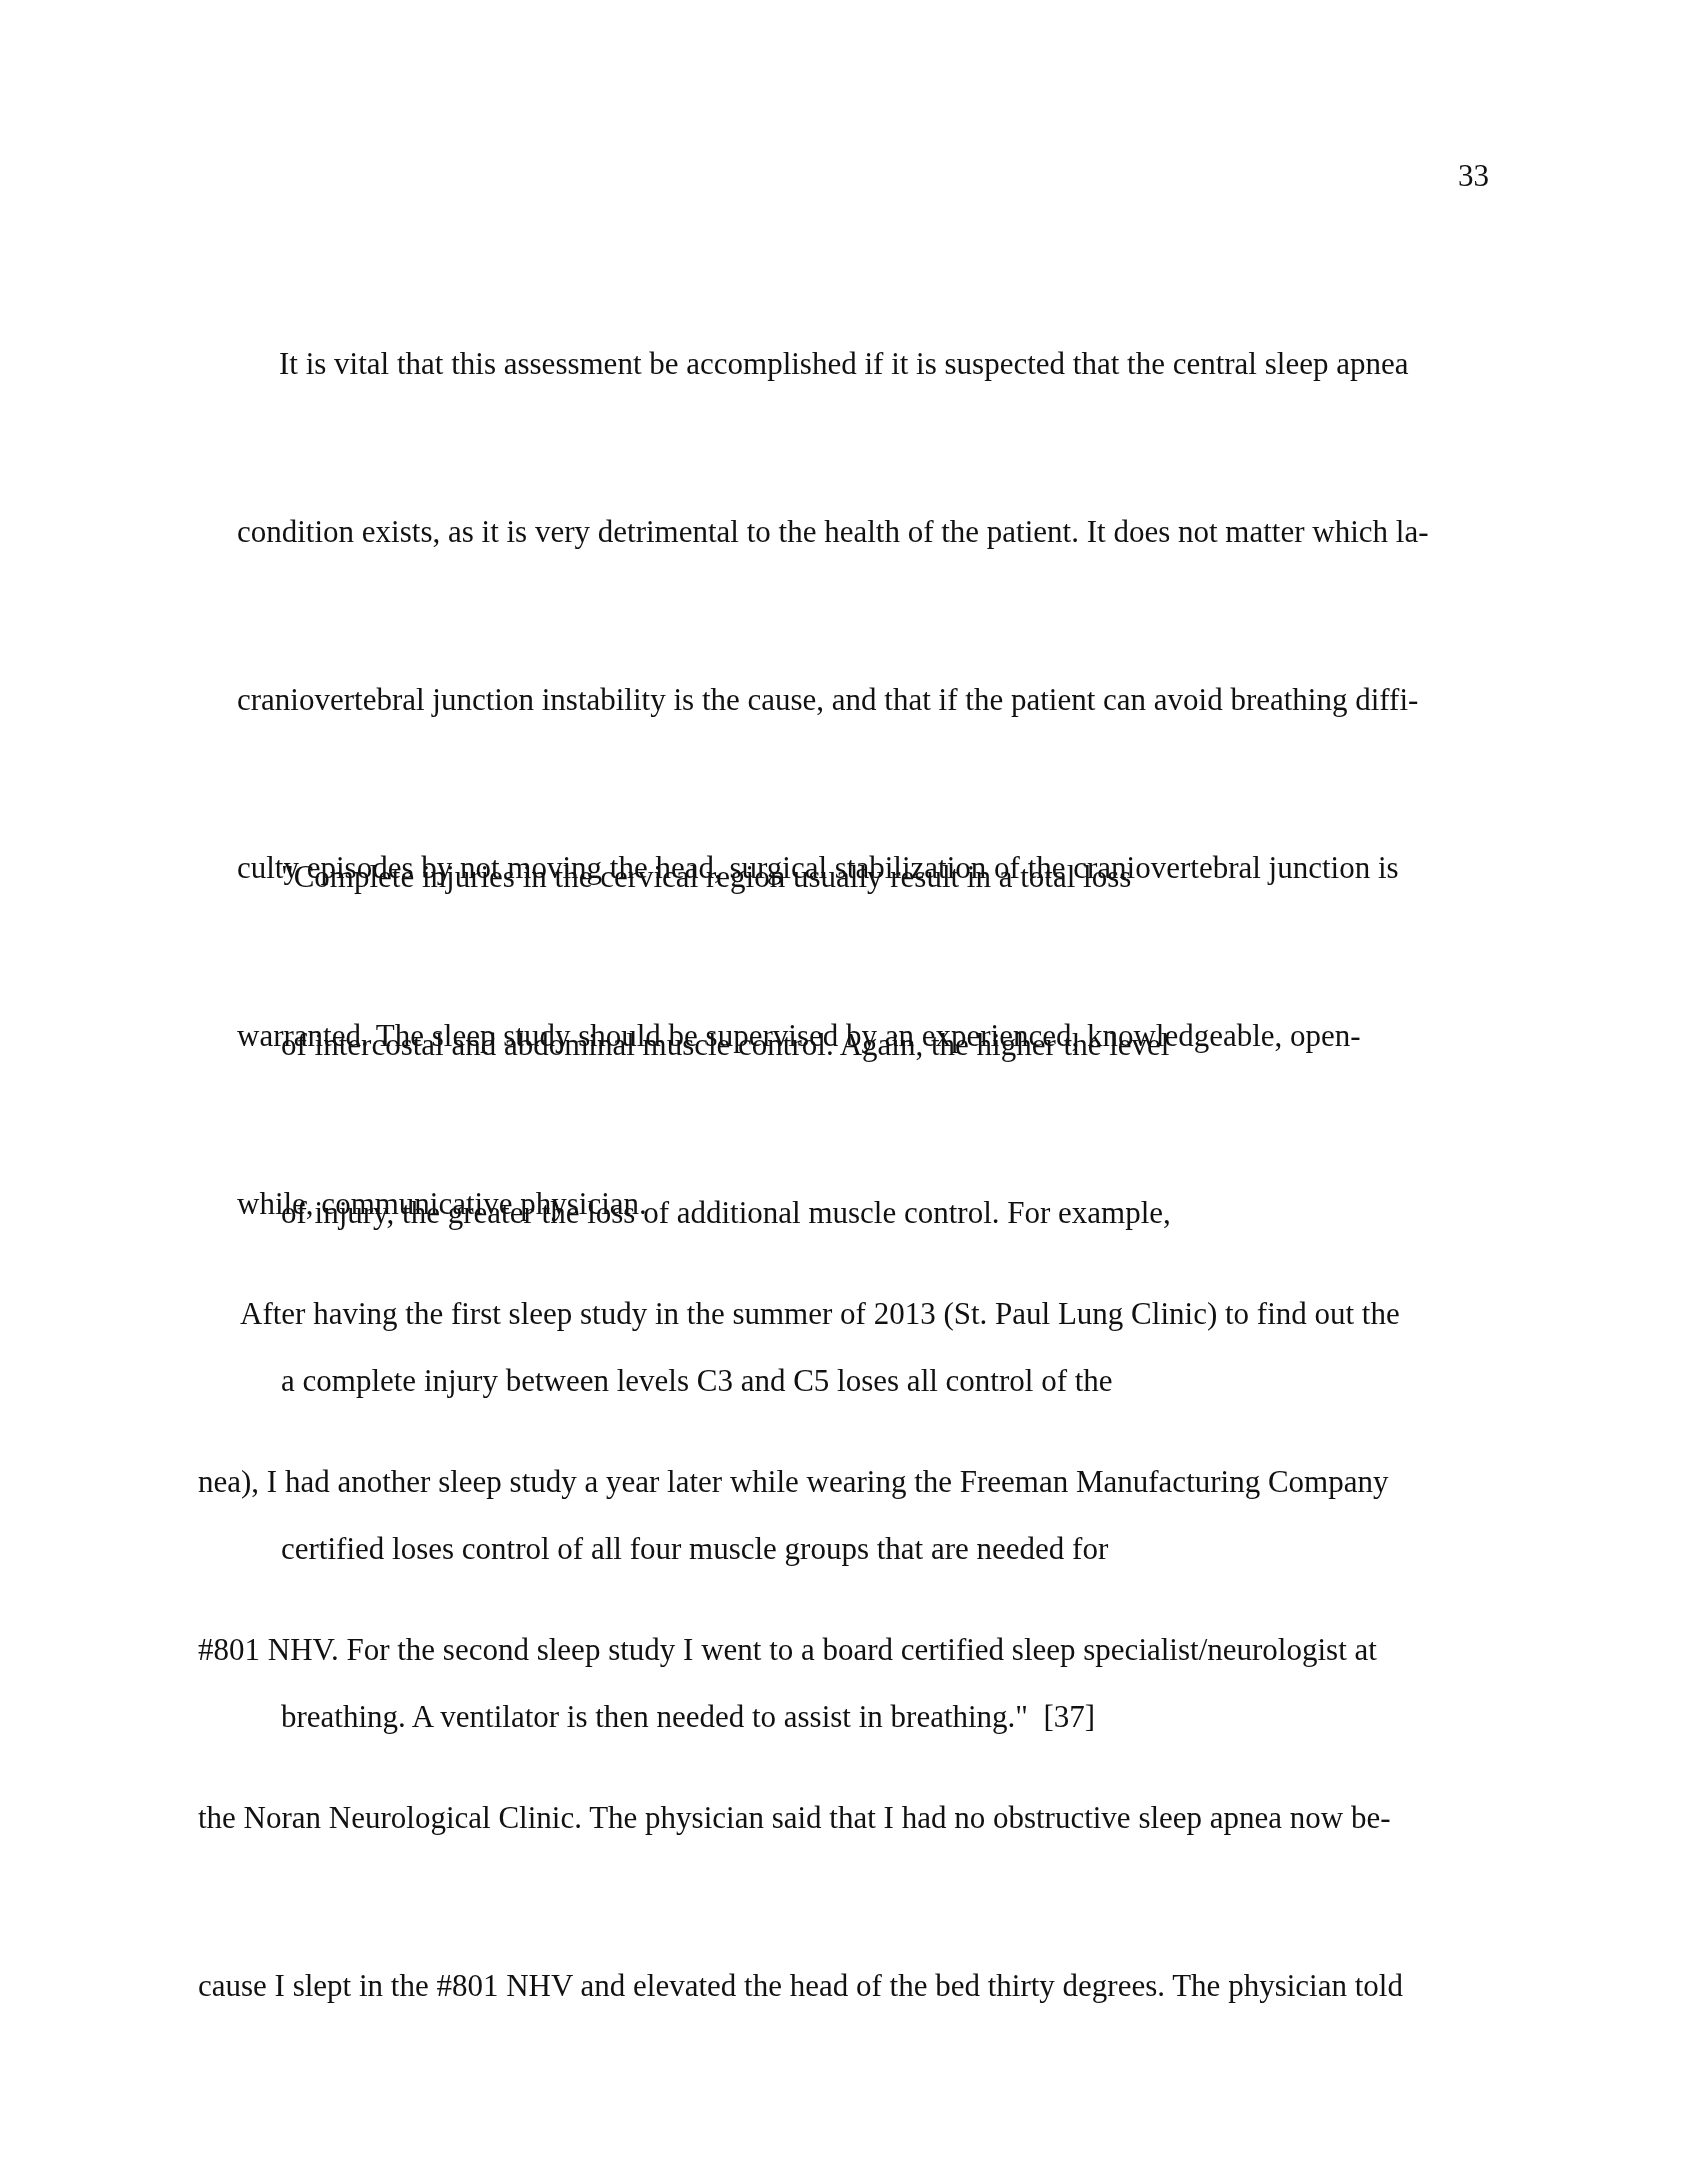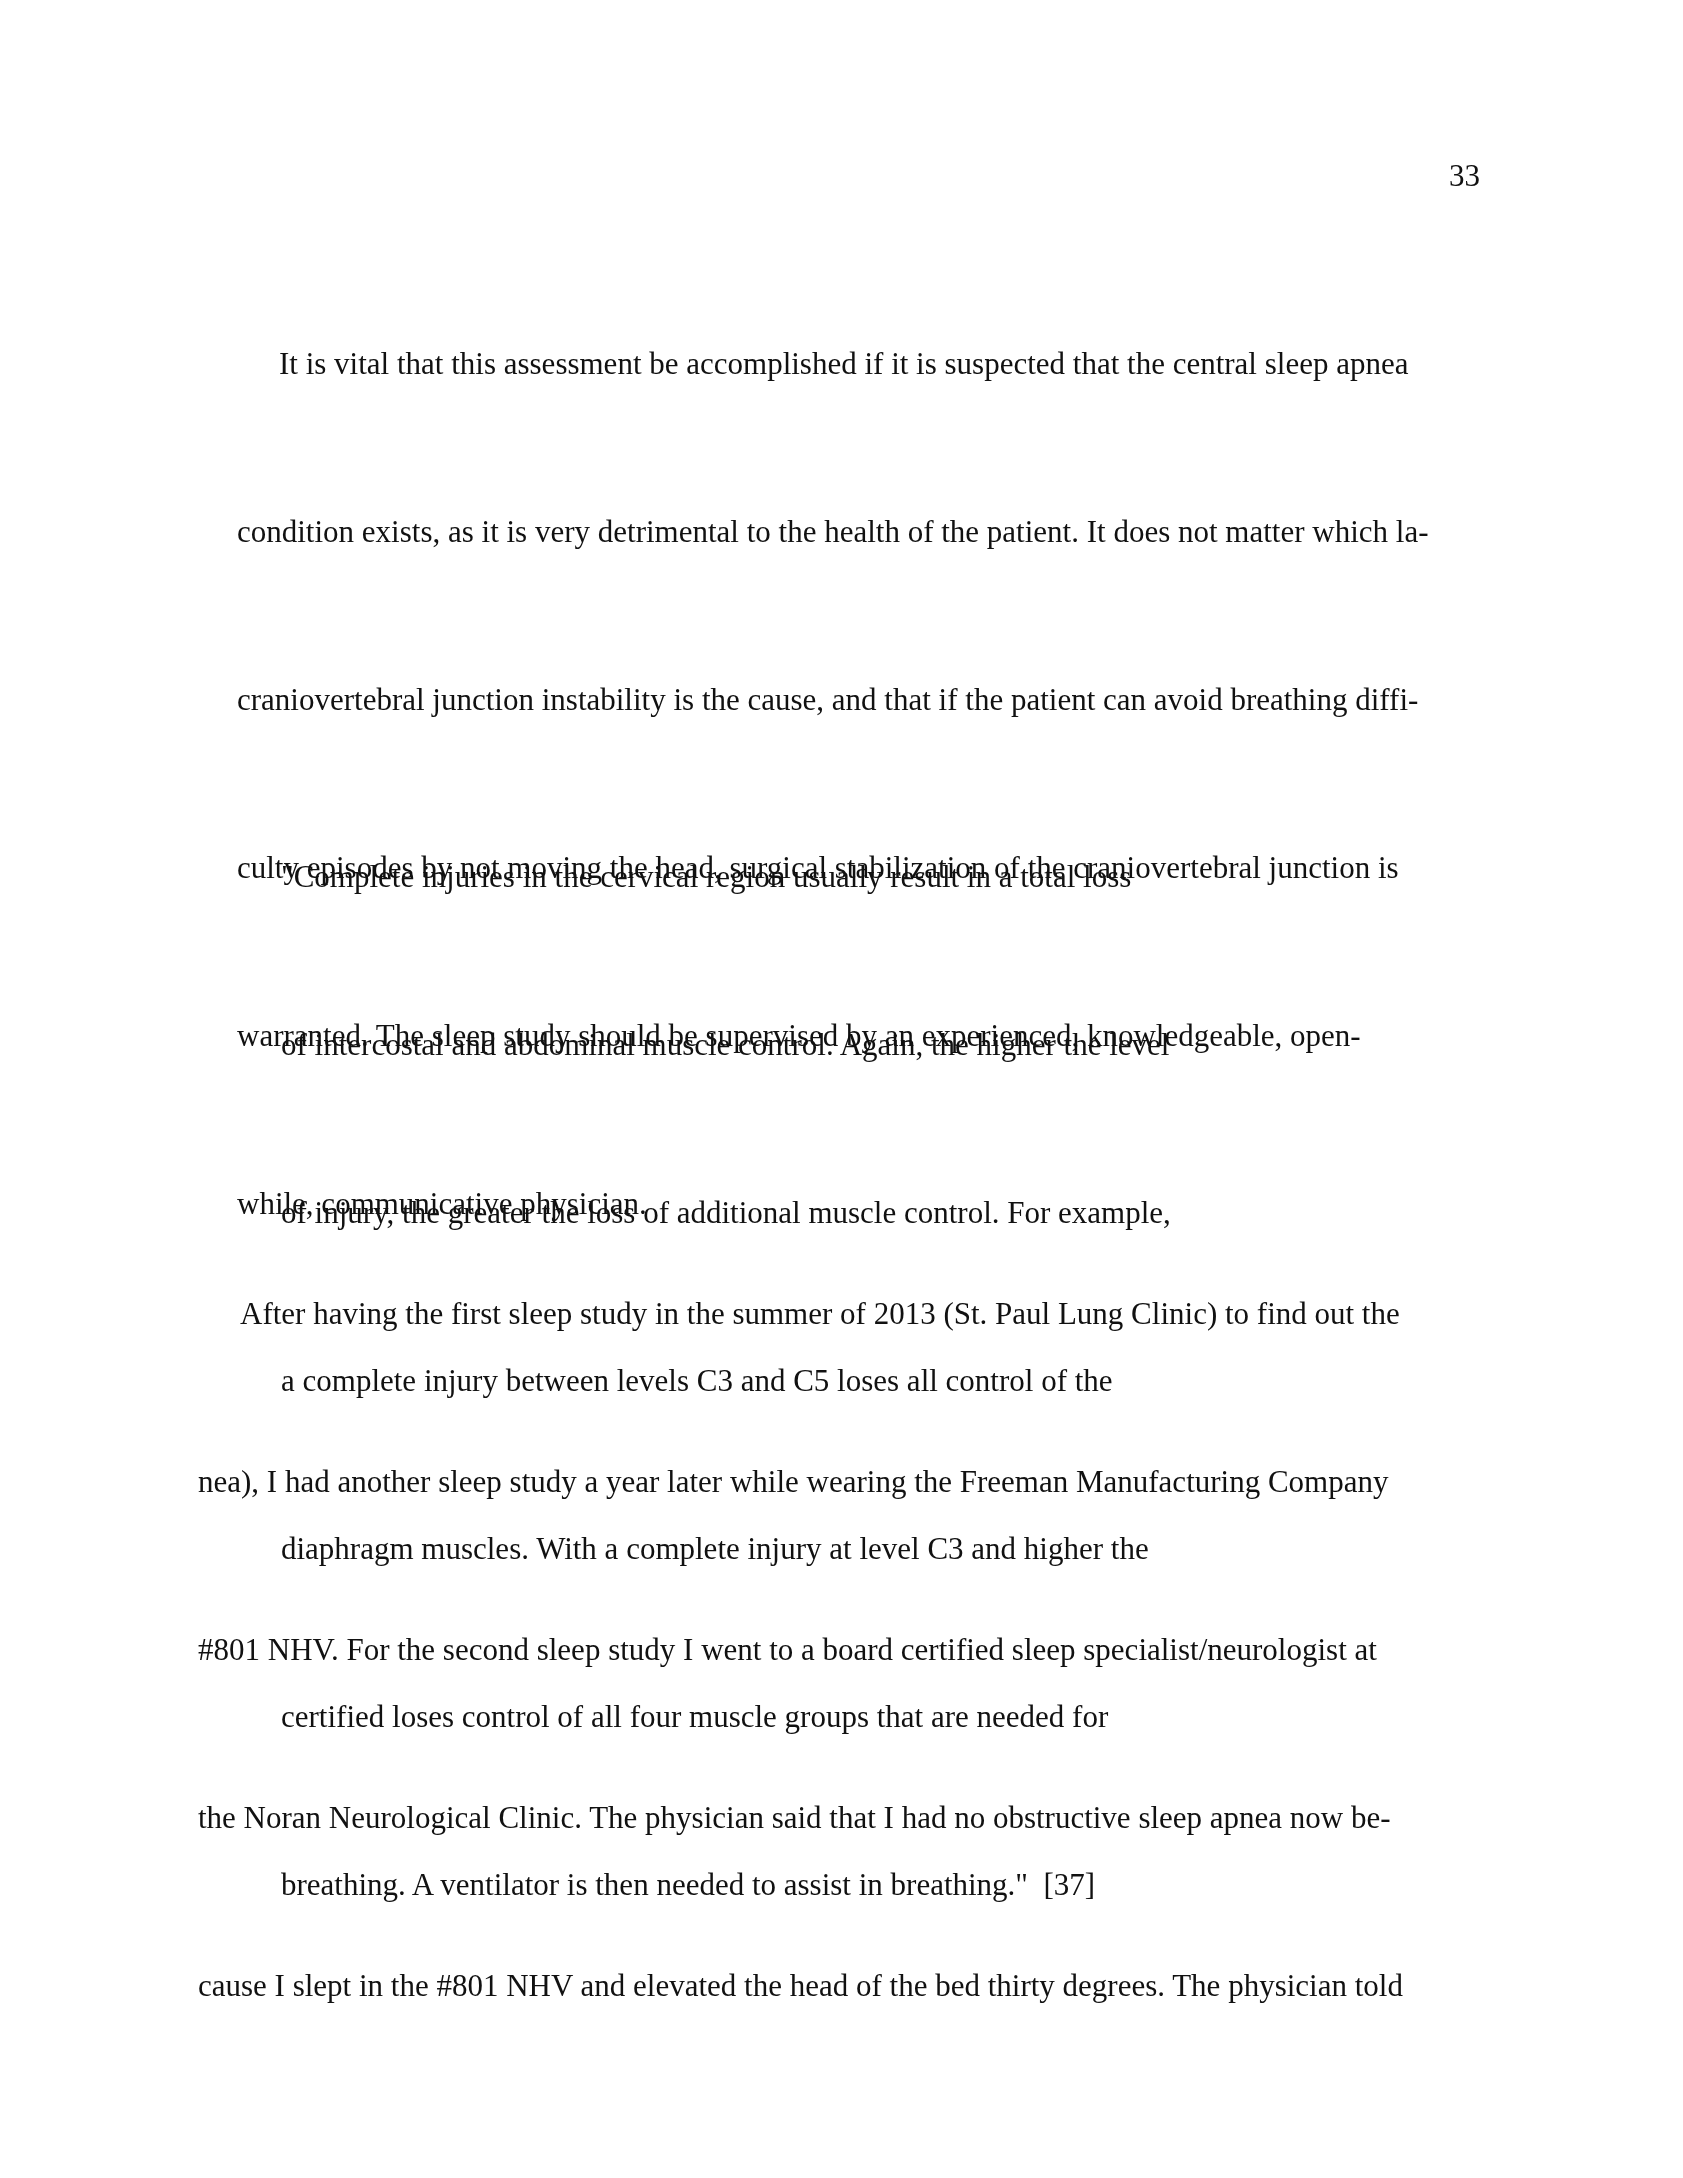--- a/index.html
+++ b/index.html
@@ -3,21 +3,21 @@
 <meta charset="utf-8">
 <style>
   html, body { margin: 0; padding: 0; background: #ffffff; }
   body { width: 1683px; height: 2178px; position: relative; overflow: hidden; }
   .page {
     position: absolute; left: 0; top: 0; width: 1683px; height: 2178px;
     background: #ffffff; color: #111111;
     font-family: "Liberation Serif", "DejaVu Serif", serif;
   }
   .page-number {
-    position: absolute; top: 156px; right: 203px;
+    position: absolute; top: 156px; right: 194px;
     font-size: 31px; line-height: 40px; text-align: center;
   }
   .block { position: absolute; font-size: 31px; line-height: 56px; white-space: pre; }
   .line { display: block; height: 56px; }
   .indent { padding-left: 42px; }
   #para-1 { left: 198px; top: 224px; margin-left: 39px; }
   #quote  { left: 281px; top: 737px; }
   #para-3 { left: 198px; top: 1174px; }
 </style>
 </head>
@@ -34,21 +34,20 @@
     <span class="line">culty episodes by not moving the head, surgical stabilization of the craniovertebral junction is</span>
     <span class="line">warranted. The sleep study should be supervised by an experienced, knowledgeable, open-</span>
     <span class="line">while, communicative physician.</span>
   </div>
 
   <div class="block" id="quote">
     <span class="line">"Complete injuries in the cervical region usually result in a total loss</span>
     <span class="line">of intercostal and abdominal muscle control. Again, the higher the level</span>
     <span class="line">of injury, the greater the loss of additional muscle control. For example,</span>
     <span class="line">a complete injury between levels C3 and C5 loses all control of the</span>
-    <span class="line">diaphragm muscles. With a complete injury at level C3 and higher the</span>
     <span class="line">certified loses control of all four muscle groups that are needed for</span>
     <span class="line">breathing. A ventilator is then needed to assist in breathing."  [37]</span>
   </div>
 
   <div class="block" id="para-3">
     <span class="line indent">After having the first sleep study in the summer of 2013 (St. Paul Lung Clinic) to find out the</span>
     <span class="line">nea), I had another sleep study a year later while wearing the Freeman Manufacturing Company</span>
     <span class="line">#801 NHV. For the second sleep study I went to a board certified sleep specialist/neurologist at</span>
     <span class="line">the Noran Neurological Clinic. The physician said that I had no obstructive sleep apnea now be-</span>
     <span class="line">cause I slept in the #801 NHV and elevated the head of the bed thirty degrees. The physician told</span>

